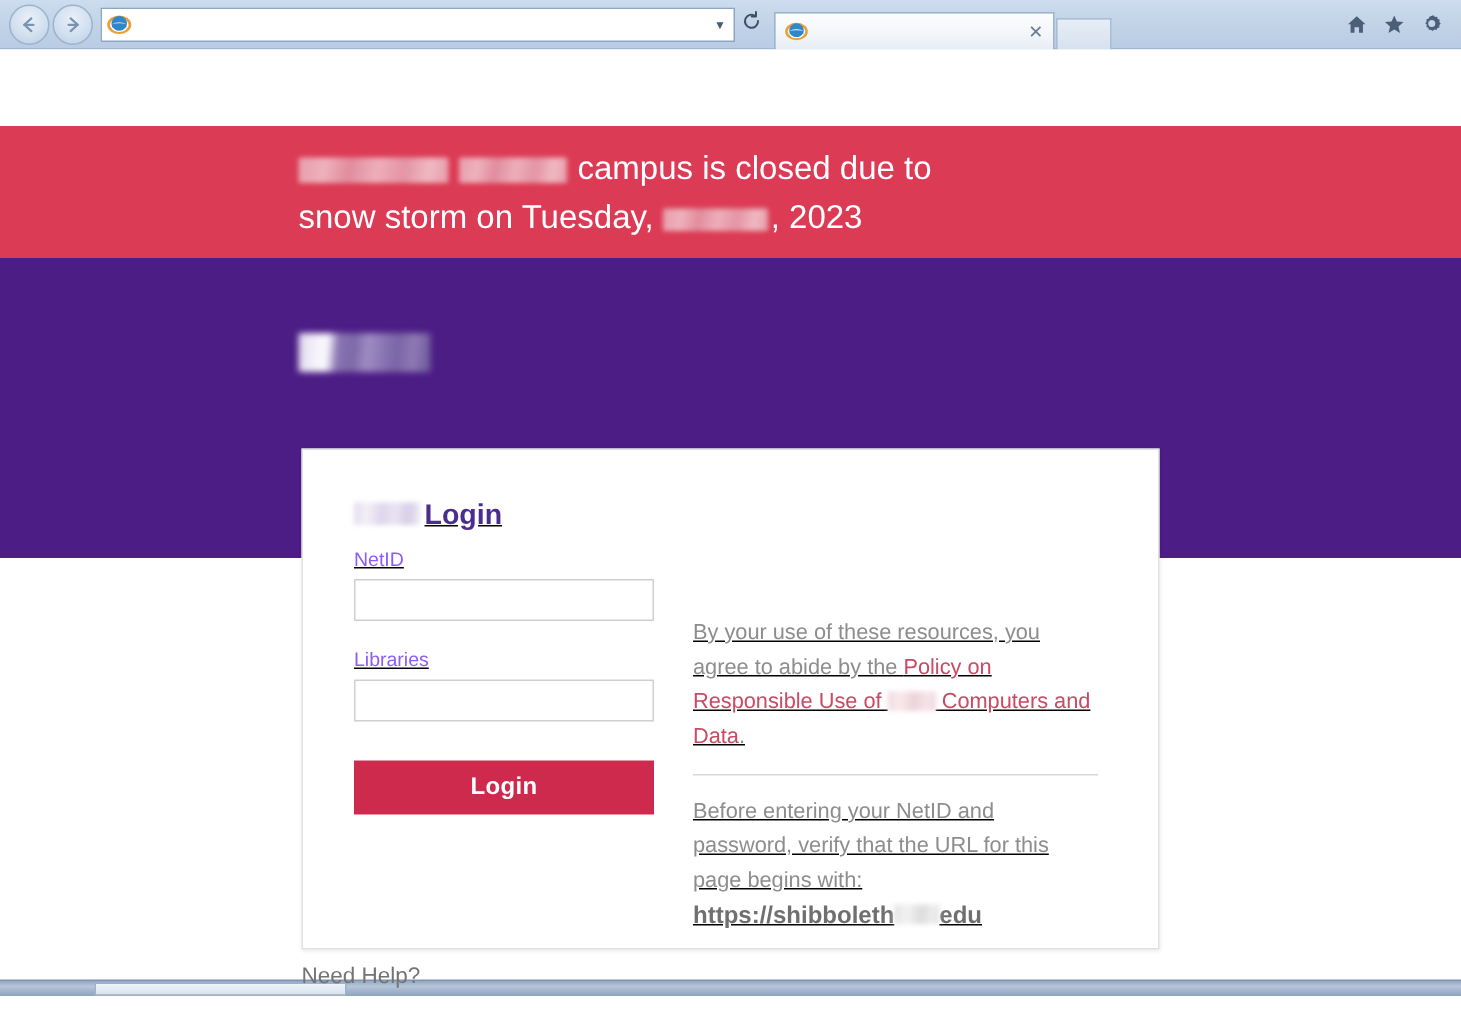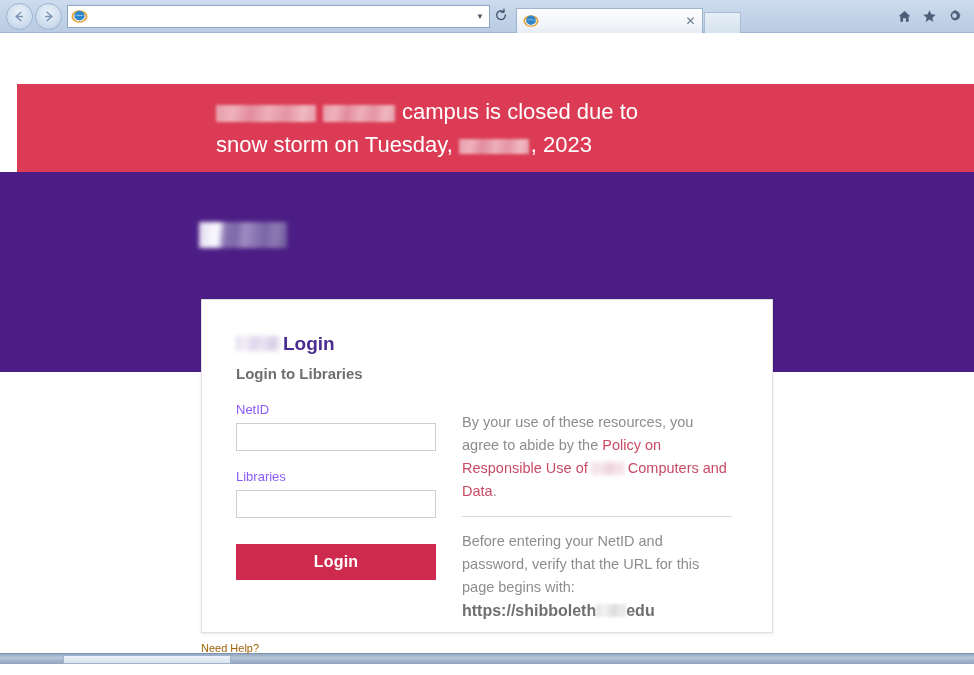--- a/index.html
+++ b/index.html
@@ -159,21 +159,20 @@
 
   
   .alert-banner {
     position: relative;
     height: 88px;
     background: #DB3B54;
     display: flex;
     align-items: center;
     padding-left: 199px;
     padding-right: 40px;
-    margin-left: 17px;
   }
   .alert-text {
     color: #ffffff;
     font-size: 22px;
     line-height: 33px;
     max-width: 500px;
     font-weight: 400;
   }
   .redact {
     display: inline-block;
@@ -224,20 +223,21 @@
     position: absolute;
     left: 201px;
     top: 266px;
     width: 572px;
     height: 334px;
     background: #ffffff;
     border: 1px solid #e0e0e0;
     box-shadow: 0 1px 3px rgba(0,0,0,.09);
     z-index: 5;
     display: flex;
+    text-decoration: underline;
   }
   .card-left {
     width: 260px;
     padding: 33px 0 0 34px;
   }
   .card-right {
     flex: 1 1 auto;
     padding: 99px 40px 0 26px;
   }
 
@@ -337,22 +337,22 @@
     background: linear-gradient(95deg,#e3e3e3 0%,#f2f2f2 30%,#dcdcdc 60%,#ededed 85%,#e0e0e0 100%);
     filter: blur(1.8px);
     position: relative;
     top: -1px;
   }
 
   .need-help {
     position: absolute;
     left: 201px;
     top: 609px;
-    font-size: 11px;
-    color: #a16207;
+    font-size: 15px;
+    color: #737373;
     text-decoration: none;
     cursor: pointer;
     z-index: 6;
   }
 
   
   .taskbar {
     position: absolute;
     left: 0;
     bottom: 0;
@@ -467,21 +467,20 @@
   </div>
 
   <div class="purple-band">
     <div class="site-logo"></div>
   </div>
 
   <div class="login-card">
 
     <div class="card-left">
       <h1 class="login-heading"><span class="heading-redact"></span><span>Login</span></h1>
-      <h2 class="login-sub">Login to Libraries</h2>
 
       <label class="field-label">NetID</label>
       <input class="text-input" type="text" value="" style="">
 
       <label class="field-label">Libraries</label>
       <input class="text-input" type="password" value="" style="">
 
       <button class="login-submit">Login</button>
     </div>
 

